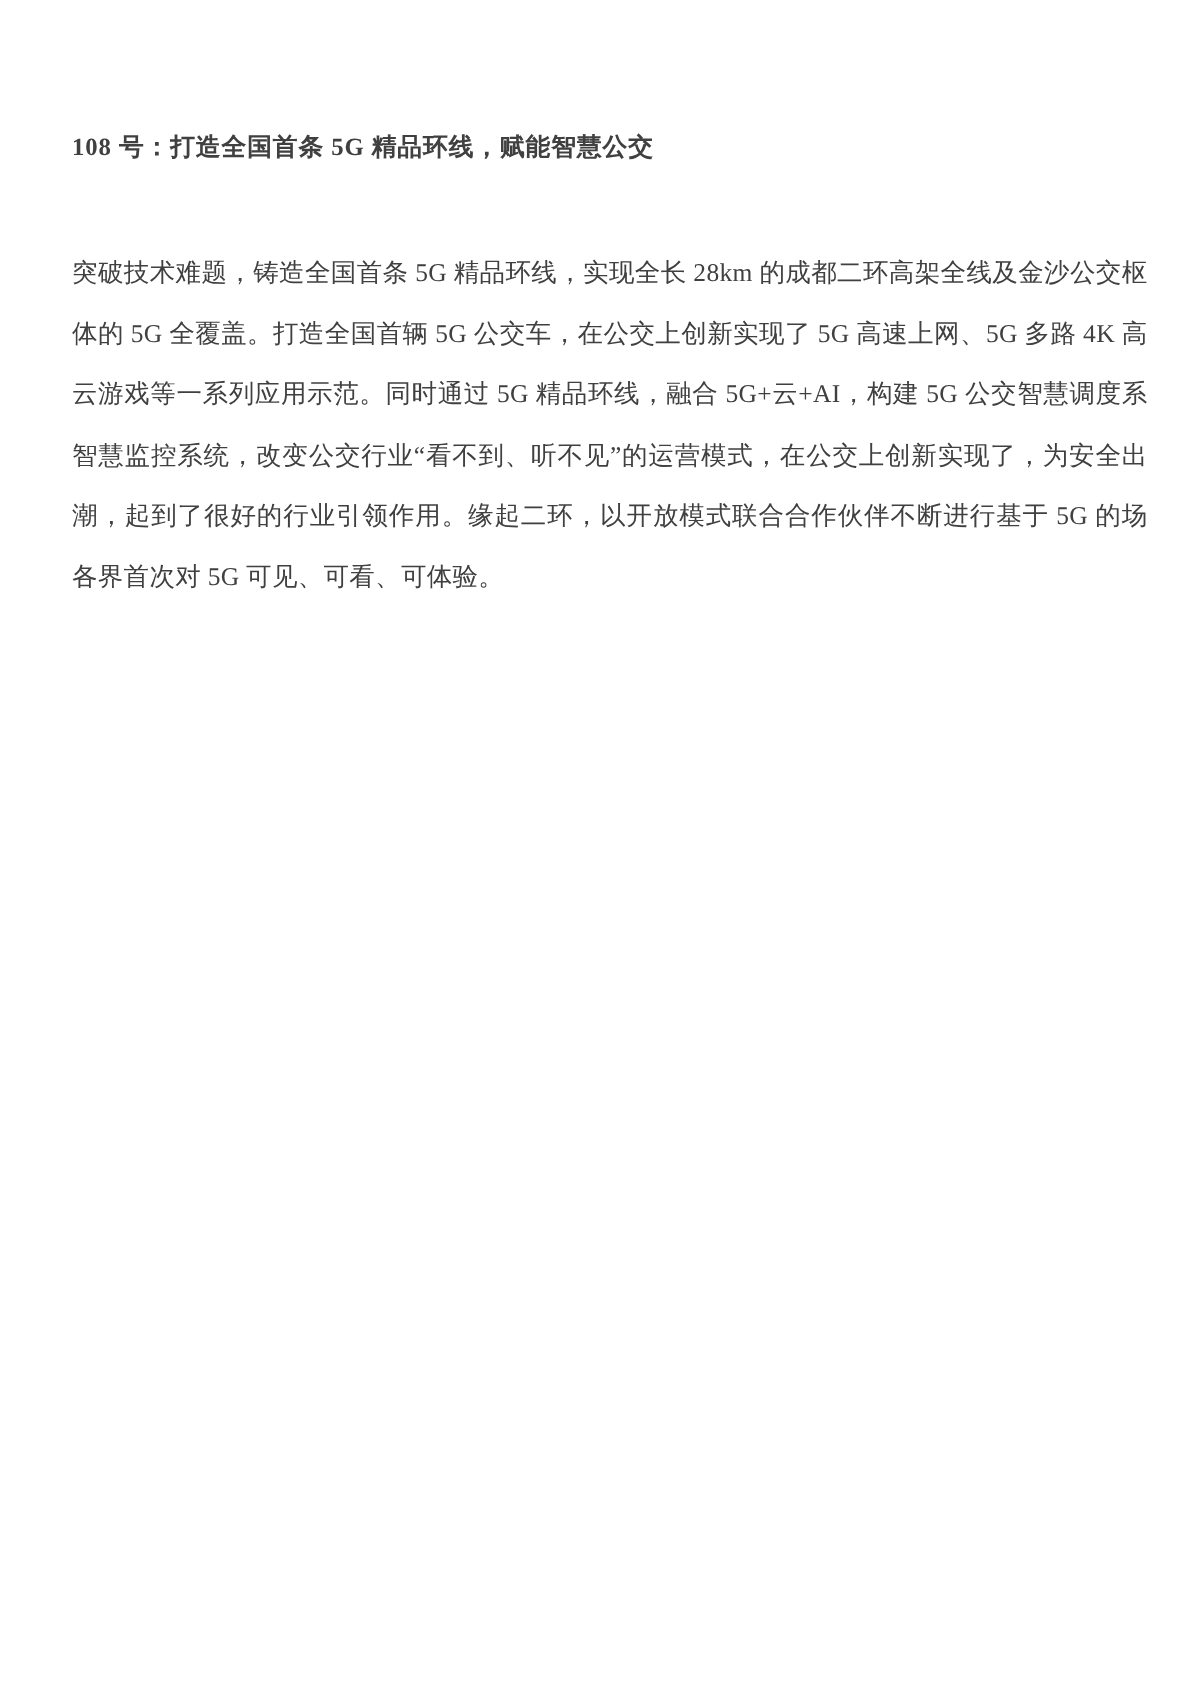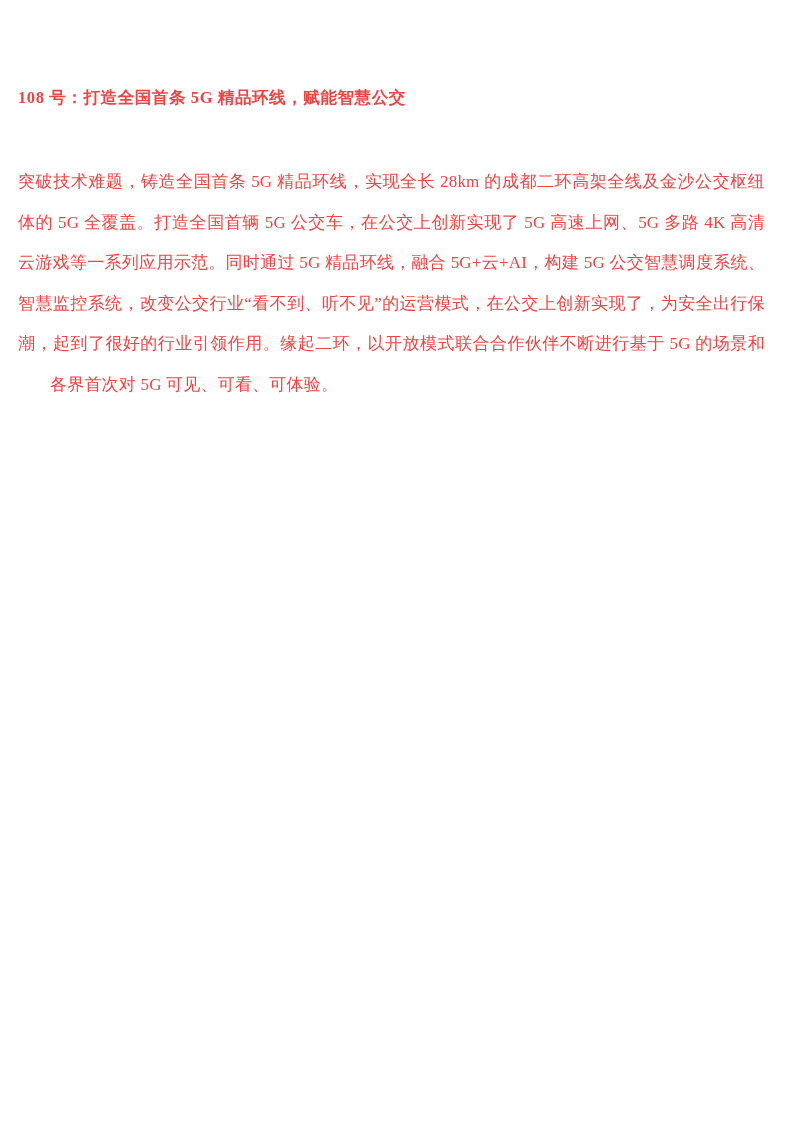--- a/index.html
+++ b/index.html
@@ -6,24 +6,24 @@
     margin: 0;
     padding: 0;
     background: #ffffff;
   }
   .page {
     position: relative;
     box-sizing: border-box;
     width: 800px;
     height: 1131px;
     background: #ffffff;
-    padding: 84px 35px 0 18px;
+    padding: 84px 35px 0 48px;
     overflow: hidden;
     font-family: "Liberation Serif", "DejaVu Serif", serif;
-    color: #ef4444;
+    color: #404040;
   }
   .doc-title {
     margin: 0 0 50px 0;
     font-size: 16.5px;
     line-height: 28px;
     font-weight: bold;
     letter-spacing: 0.6px;
     white-space: nowrap;
   }
   .doc-body {
@@ -36,21 +36,20 @@
     font-weight: normal;
     letter-spacing: 0.2px;
     text-align: justify;
     text-align-last: justify;
     overflow: hidden;
     height: 40.5px;
   }
   .doc-line.last-line {
     text-align: center;
     text-align-last: left;
-    margin-left: 32px;
   }
 </style>
 </head>
 <body>
 
 <div class="page">
   <h1 class="doc-title">108 号：打造全国首条 5G 精品环线，赋能智慧公交</h1>
 
   <div class="doc-body">
     <p class="doc-line">突破技术难题，铸造全国首条 5G 精品环线，实现全长 28km 的成都二环高架全线及金沙公交枢纽综合</p>

